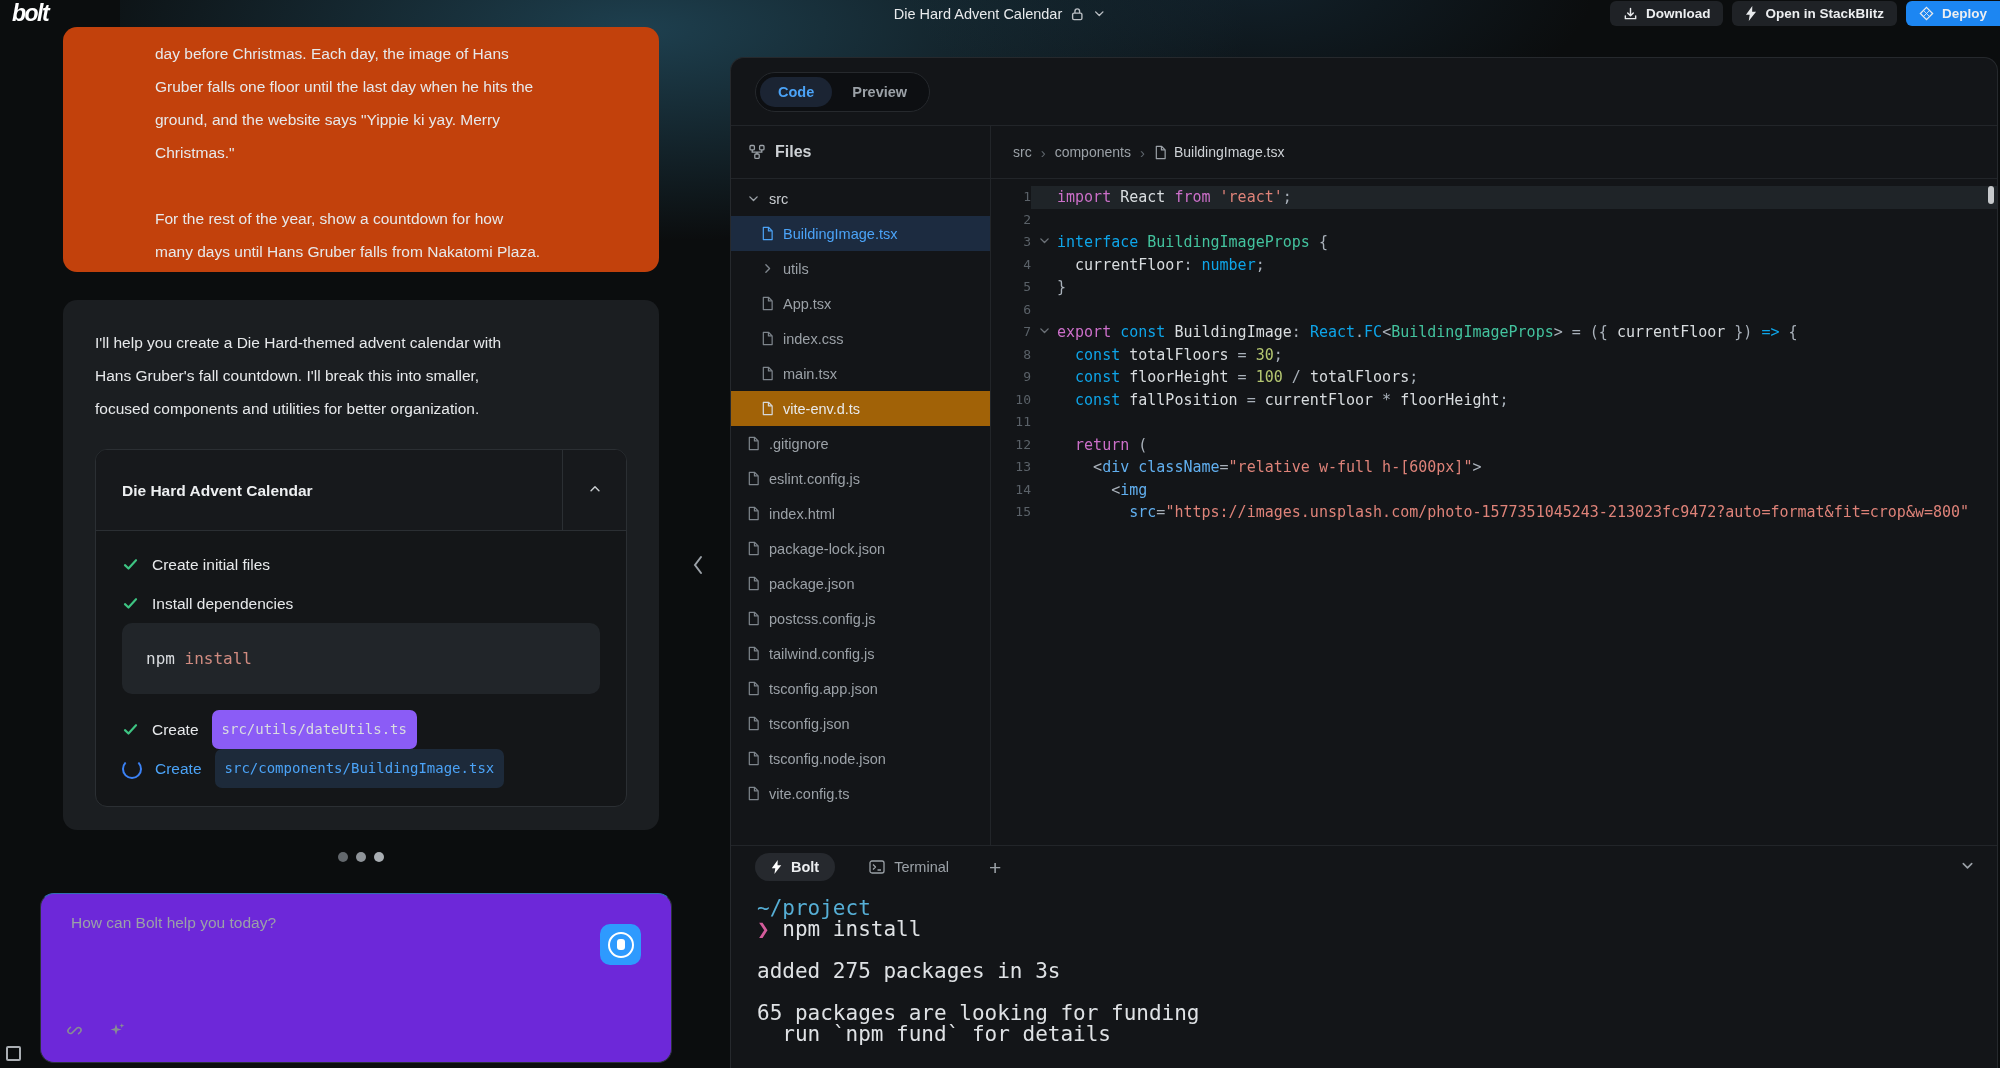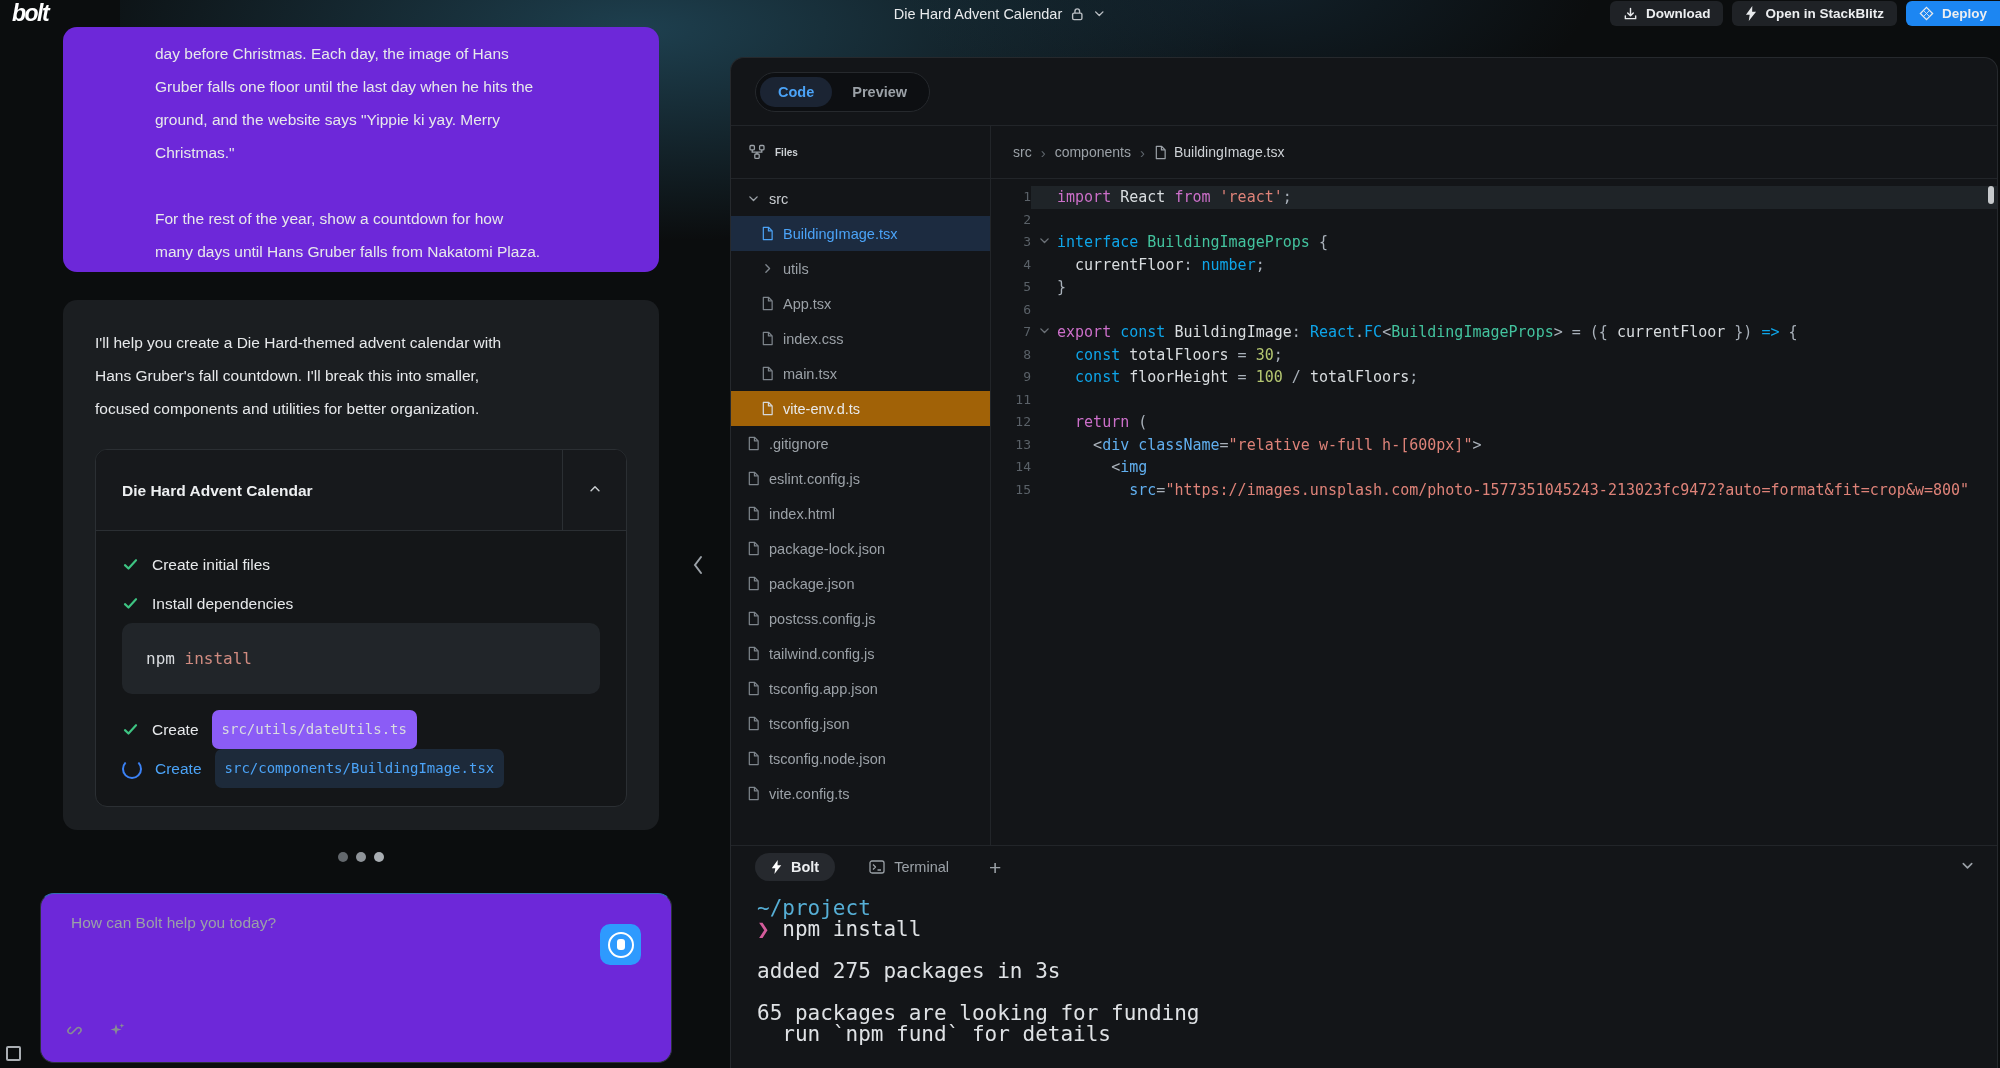--- a/index.html
+++ b/index.html
@@ -17,21 +17,21 @@
   .title-wrap{position:absolute;left:50%;top:0;transform:translateX(-50%);height:27px;
         display:flex;align-items:center;gap:9px;color:#E8EAEC;font-size:14.5px;font-weight:500;}
   .title-wrap .ic{color:#B9BEC3;display:flex;}
   .hdr-actions{position:absolute;right:-5px;top:1px;display:flex;gap:9px;}
   .hbtn{display:flex;align-items:center;gap:8px;height:25px;padding:0 13px;border:none;border-radius:6px;
         background:#1F2226;color:#ECEEF0;font-family:inherit;font-size:13.5px;font-weight:600;cursor:pointer;}
   .hbtn .ic{display:flex;color:#E8EAEC;}
   .hbtn.deploy{background:#1C86F2;padding-right:18px;}
 
   
-  .msg-user{position:absolute;left:63px;top:27px;width:596px;height:245px;background:#6d28d9;
+  .msg-user{position:absolute;left:63px;top:27px;width:596px;height:245px;background:#c2410c;
         border-radius:14px;box-sizing:border-box;padding:10px 30px 0 92px;z-index:2;
         color:#E7E9EB;font-size:15.5px;line-height:33px;}
   .msg-user p,.msg-asst p{margin:0;white-space:pre-line;}
   .msg-user p+p{margin-top:33px;}
   .msg-asst{position:absolute;left:63px;top:300px;width:596px;height:530px;background:#1B1E21;
         border-radius:14px;box-sizing:border-box;padding:26px 32px;z-index:2;
         color:#E7E9EB;font-size:15.5px;line-height:33px;}
   .card{margin-top:24px;background:#141618;border:1px solid #2B2F33;border-radius:12px;overflow:hidden;}
   .card-h{height:80px;display:flex;align-items:stretch;background:#17191C;border-bottom:1px solid #2B2F33;}
   .card-title{flex:1;display:flex;align-items:center;padding-left:26px;font-size:15.5px;font-weight:700;color:#EDEFF1;}
@@ -76,21 +76,21 @@
       border:1px solid #26292D;border-bottom:none;border-radius:14px 14px 0 0;box-sizing:border-box;overflow:hidden;}
   .wb-tabbar{height:68px;display:flex;align-items:center;padding-left:24px;border-bottom:1px solid #222529;box-sizing:border-box;}
   .seg{display:flex;background:#0D0F12;border:1px solid #26292D;border-radius:999px;padding:4px;gap:2px;}
   .seg-btn{border:none;background:transparent;padding:7px 18px;border-radius:999px;font-family:inherit;
         font-size:14.5px;font-weight:600;color:#9BA1A7;cursor:pointer;}
   .seg-btn.active{color:#4BA3F7;background:#1B2433;}
 
   .wb-main{position:absolute;left:0;right:0;top:68px;bottom:223px;display:flex;}
   .files{width:260px;flex:none;border-right:1px solid #222529;box-sizing:border-box;display:flex;flex-direction:column;}
   .files-h{height:52px;flex:none;display:flex;align-items:center;gap:10px;padding-left:18px;
-        border-bottom:1px solid #222529;color:#CDD1D5;font-size:10px;font-weight:600;}
+        border-bottom:1px solid #222529;color:#CDD1D5;font-size:16px;font-weight:600;}
   .files-h .ic{display:flex;color:#9BA1A7;}
   .tree{padding-top:2px;}
   .trow{height:35px;display:flex;align-items:center;gap:9px;padding-left:16px;font-size:14.5px;color:#9BA1A7;cursor:pointer;}
   .trow .ic{display:flex;color:#7E858C;flex:none;}
   .trow.lvl1{padding-left:30px;}
   .trow.fold-open{color:#C9CDD1;} .trow.fold-open .ic{color:#9BA1A7;}
   .trow.sel{background:#1C2B40;color:#4BA3F7;} .trow.sel .ic{color:#4BA3F7;}
   .trow.hot{background:#a16207;color:#E8EAEC;} .trow.hot .ic{color:#D6D9DC;}
 
   .editor{flex:1;position:relative;}
@@ -536,20 +536,27 @@
               </span>
             </div>
             <div class="cl">
               <span class="ln">9</span>
               <span class="lb">
                 <span class="fold"></span>
                 <span class="ct"><span class="s-kw2">  const </span><span class="s-var">floorHeight</span><span class="s-pun"> = </span><span class="s-num">100</span><span class="s-pun"> / </span><span class="s-var">totalFloors</span><span class="s-pun">;</span></span>
               </span>
             </div>
             <div class="cl">
+              <span class="ln">10</span>
+              <span class="lb">
+                <span class="fold"></span>
+                <span class="ct"><span class="s-kw2">  const </span><span class="s-var">fallPosition</span><span class="s-pun"> = </span><span class="s-var">currentFloor</span><span class="s-pun"> * </span><span class="s-var">floorHeight</span><span class="s-pun">;</span></span>
+              </span>
+            </div>
+            <div class="cl">
               <span class="ln">11</span>
               <span class="lb">
                 <span class="fold"></span>
                 <span class="ct"></span>
               </span>
             </div>
             <div class="cl">
               <span class="ln">12</span>
               <span class="lb">
                 <span class="fold"></span>

